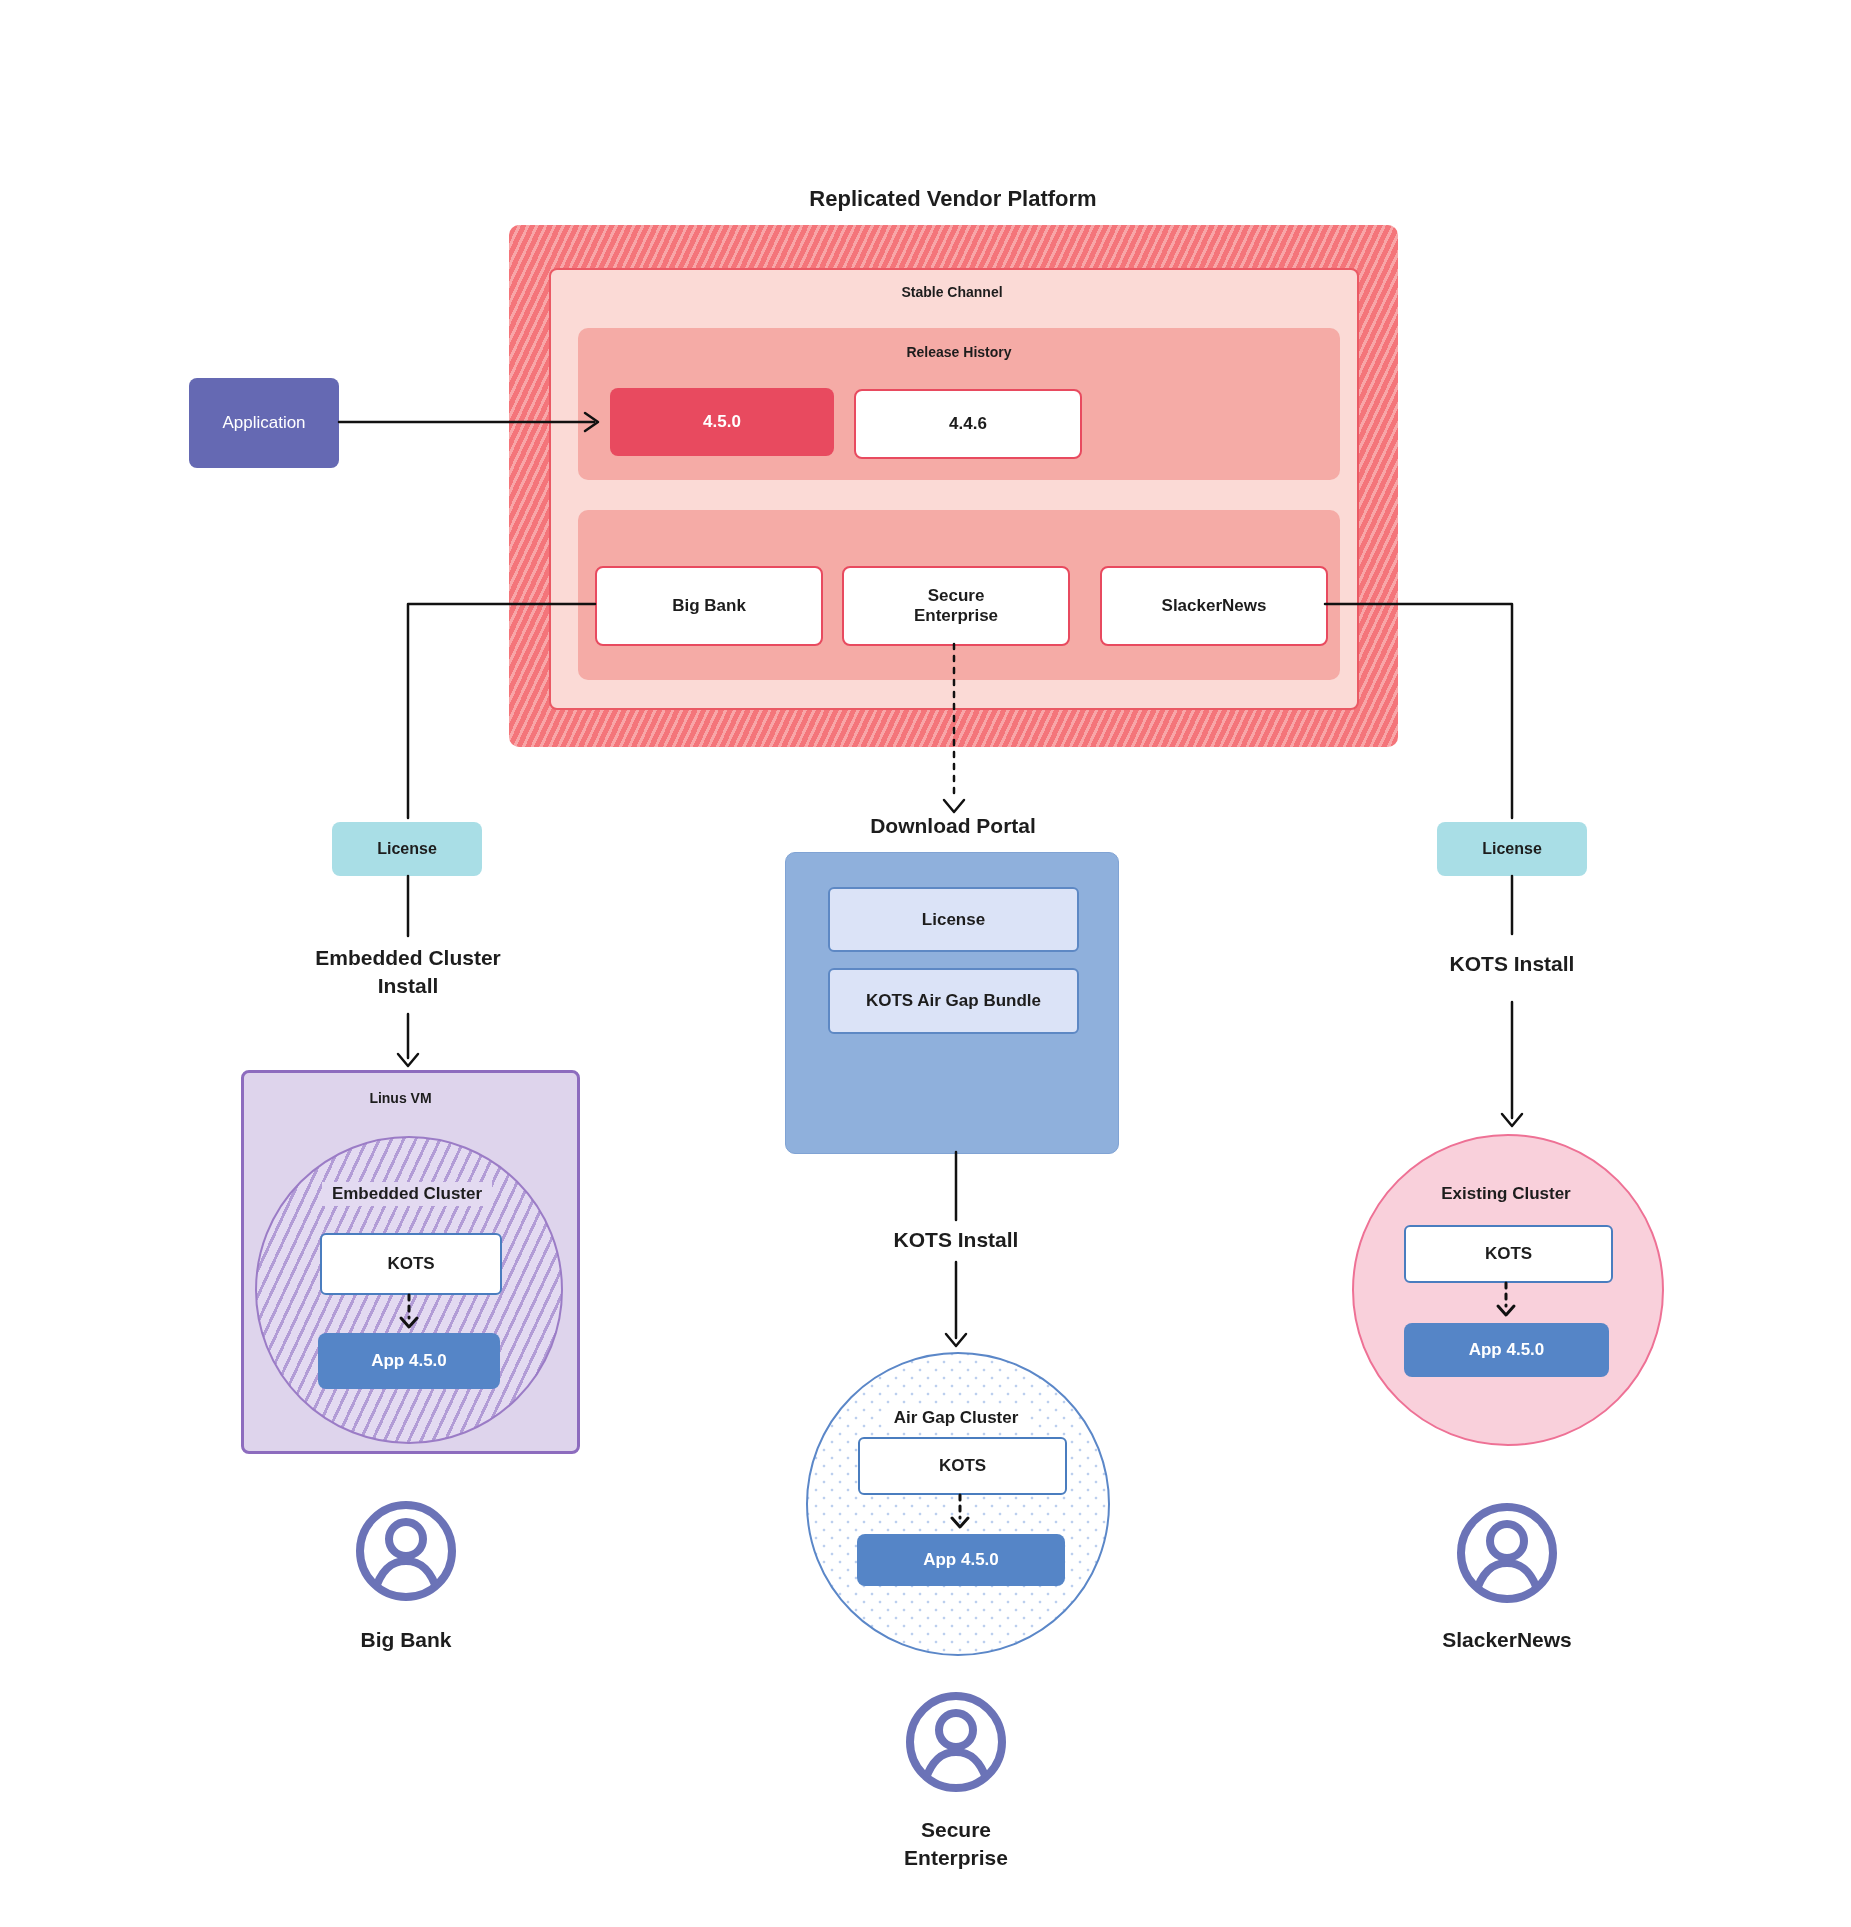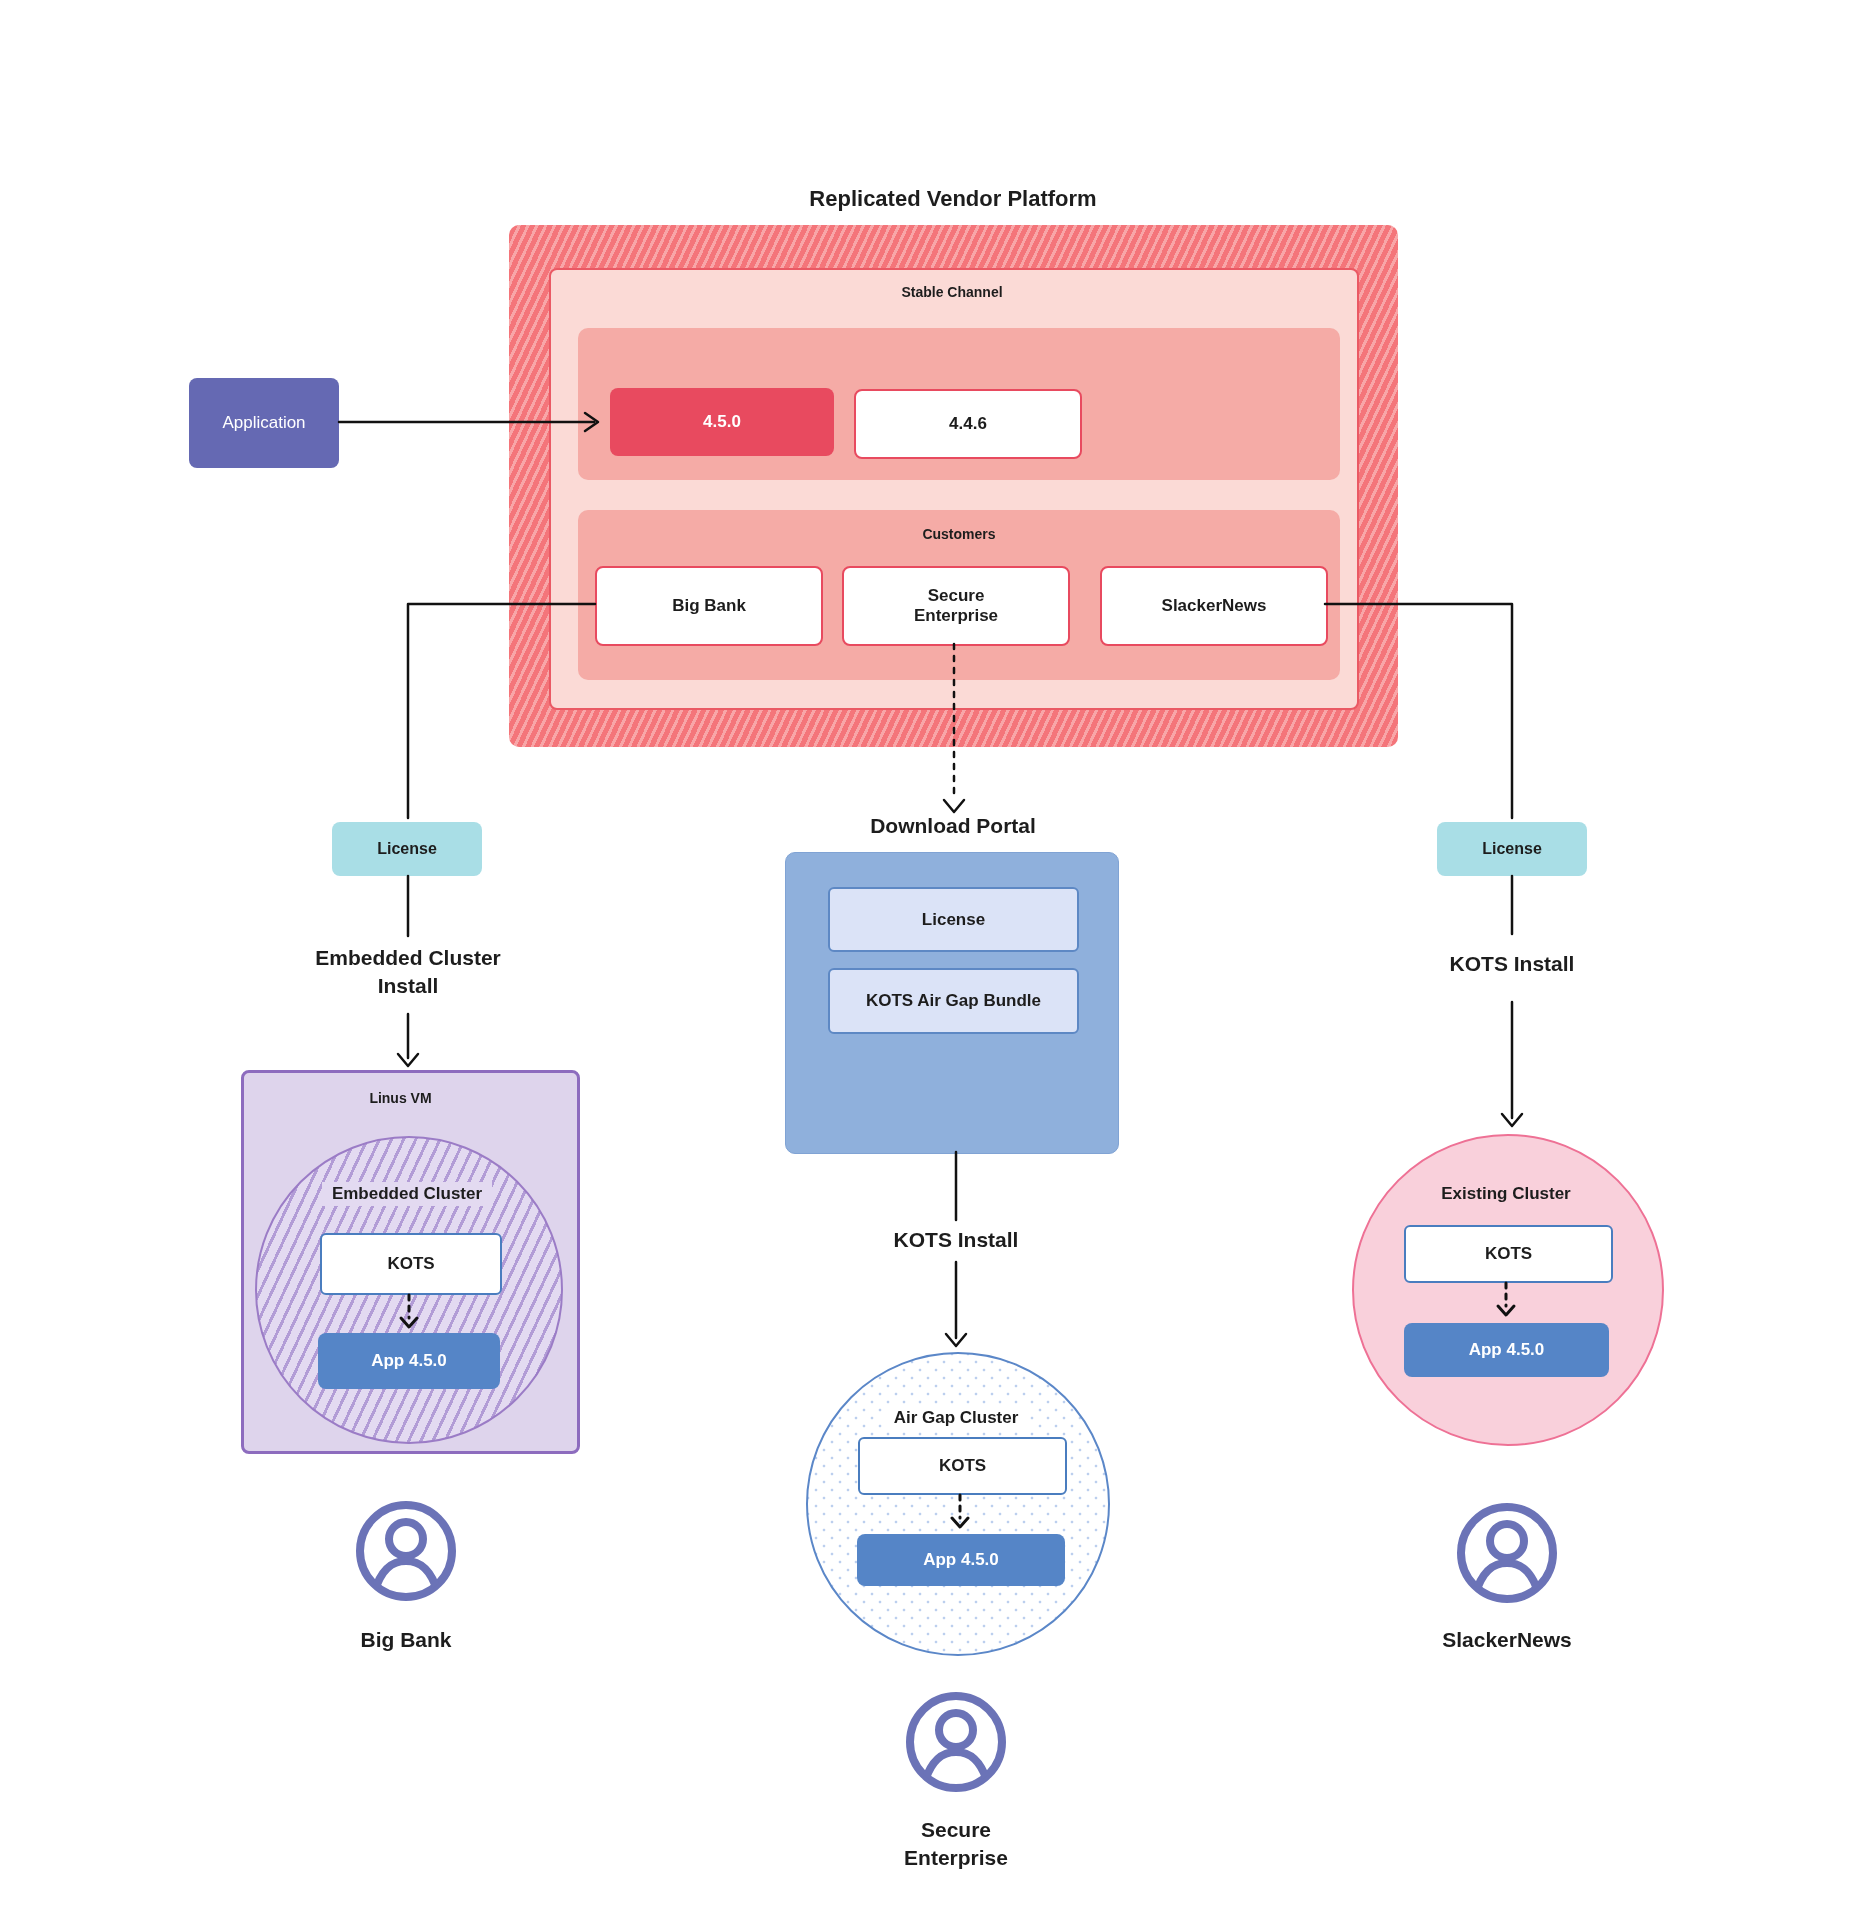--- a/index.html
+++ b/index.html
@@ -52,25 +52,25 @@
 <div id="canvas">
 
   <div class="abs diagram-title" style="left:753px;top:186px;width:400px;">Replicated Vendor Platform</div>
 
   <div class="abs outer-hatch" style="left:509px;top:225px;width:889px;height:522px;"></div>
 
   <div class="abs stable-box" style="left:549px;top:268px;width:806px;height:438px;"></div>
   <div class="abs sec-label" style="left:549px;top:284px;width:806px;">Stable Channel</div>
 
   <div class="abs pink-panel" style="left:578px;top:328px;width:762px;height:152px;"></div>
+  <div class="abs sec-label" style="left:578px;top:344px;width:762px;">Release History</div>
   <div class="abs ctr release-hot" style="left:602px;top:388px;width:224px;height:68px;margin-left:8px;">4.5.0</div>
   <div class="abs ctr red-outline-box" style="left:854px;top:389px;width:224px;height:66px;">4.4.6</div>
 
   <div class="abs pink-panel" style="left:578px;top:510px;width:762px;height:170px;"></div>
-  <div class="abs sec-label" style="left:578px;top:526px;width:762px;">Customers</div>
   <div class="abs ctr red-outline-box" style="left:595px;top:566px;width:224px;height:76px;">
     <span>Big Bank</span>
   </div>
   <div class="abs ctr red-outline-box" style="left:842px;top:566px;width:224px;height:76px;">
     <span class="wrap-narrow">Secure Enterprise</span>
   </div>
   <div class="abs ctr red-outline-box" style="left:1100px;top:566px;width:224px;height:76px;">
     <span>SlackerNews</span>
   </div>
 

